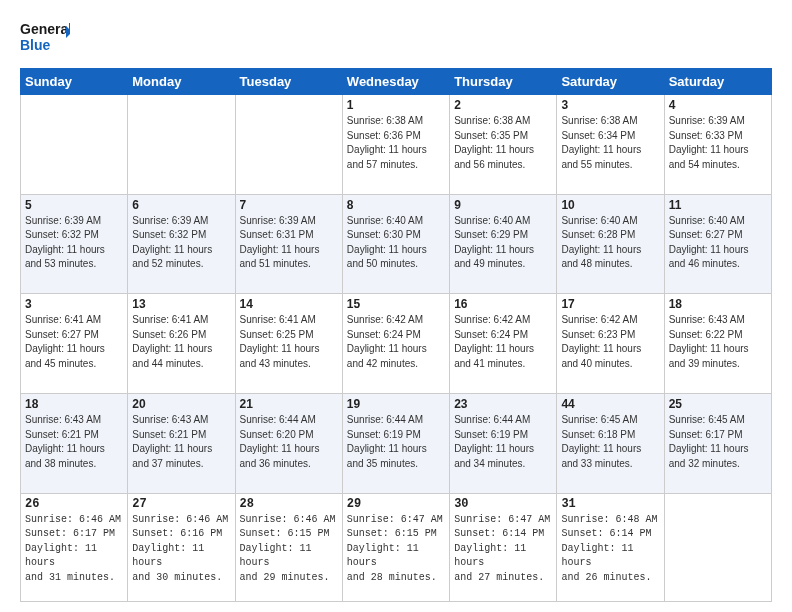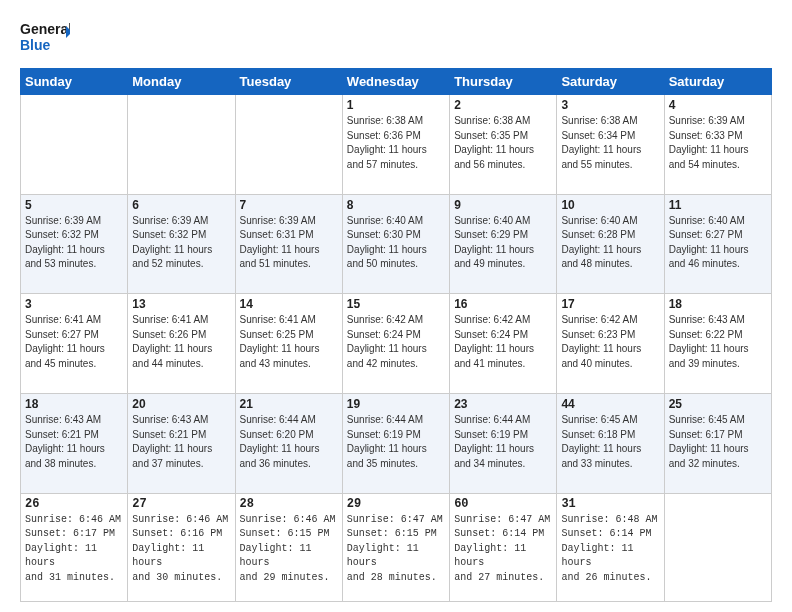--- a/index.html
+++ b/index.html
@@ -329,21 +329,21 @@
 and 29 minutes.</div>
           </td>
           <td>
             <span class="day-num">29</span>
             <div class="day-info" style="white-space: pre-line;">Sunrise: 6:47 AM
 Sunset: 6:15 PM
 Daylight: 11 hours
 and 28 minutes.</div>
           </td>
           <td>
-            <span class="day-num">60</span>
+            <span class="day-num">30</span>
             <div class="day-info" style="white-space: pre-line;">Sunrise: 6:47 AM
 Sunset: 6:14 PM
 Daylight: 11 hours
 and 27 minutes.</div>
           </td>
           <td>
             <span class="day-num">31</span>
             <div class="day-info" style="white-space: pre-line;">Sunrise: 6:48 AM
 Sunset: 6:14 PM
 Daylight: 11 hours

